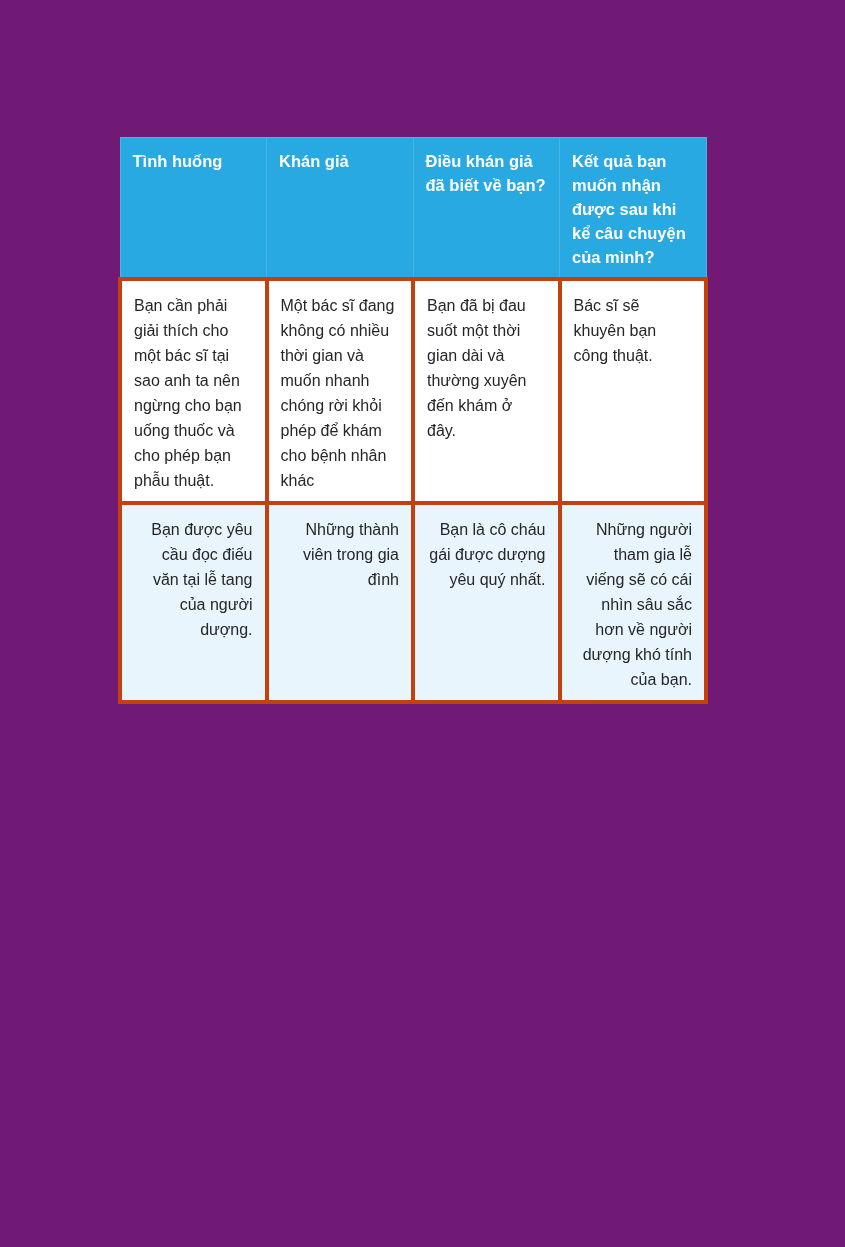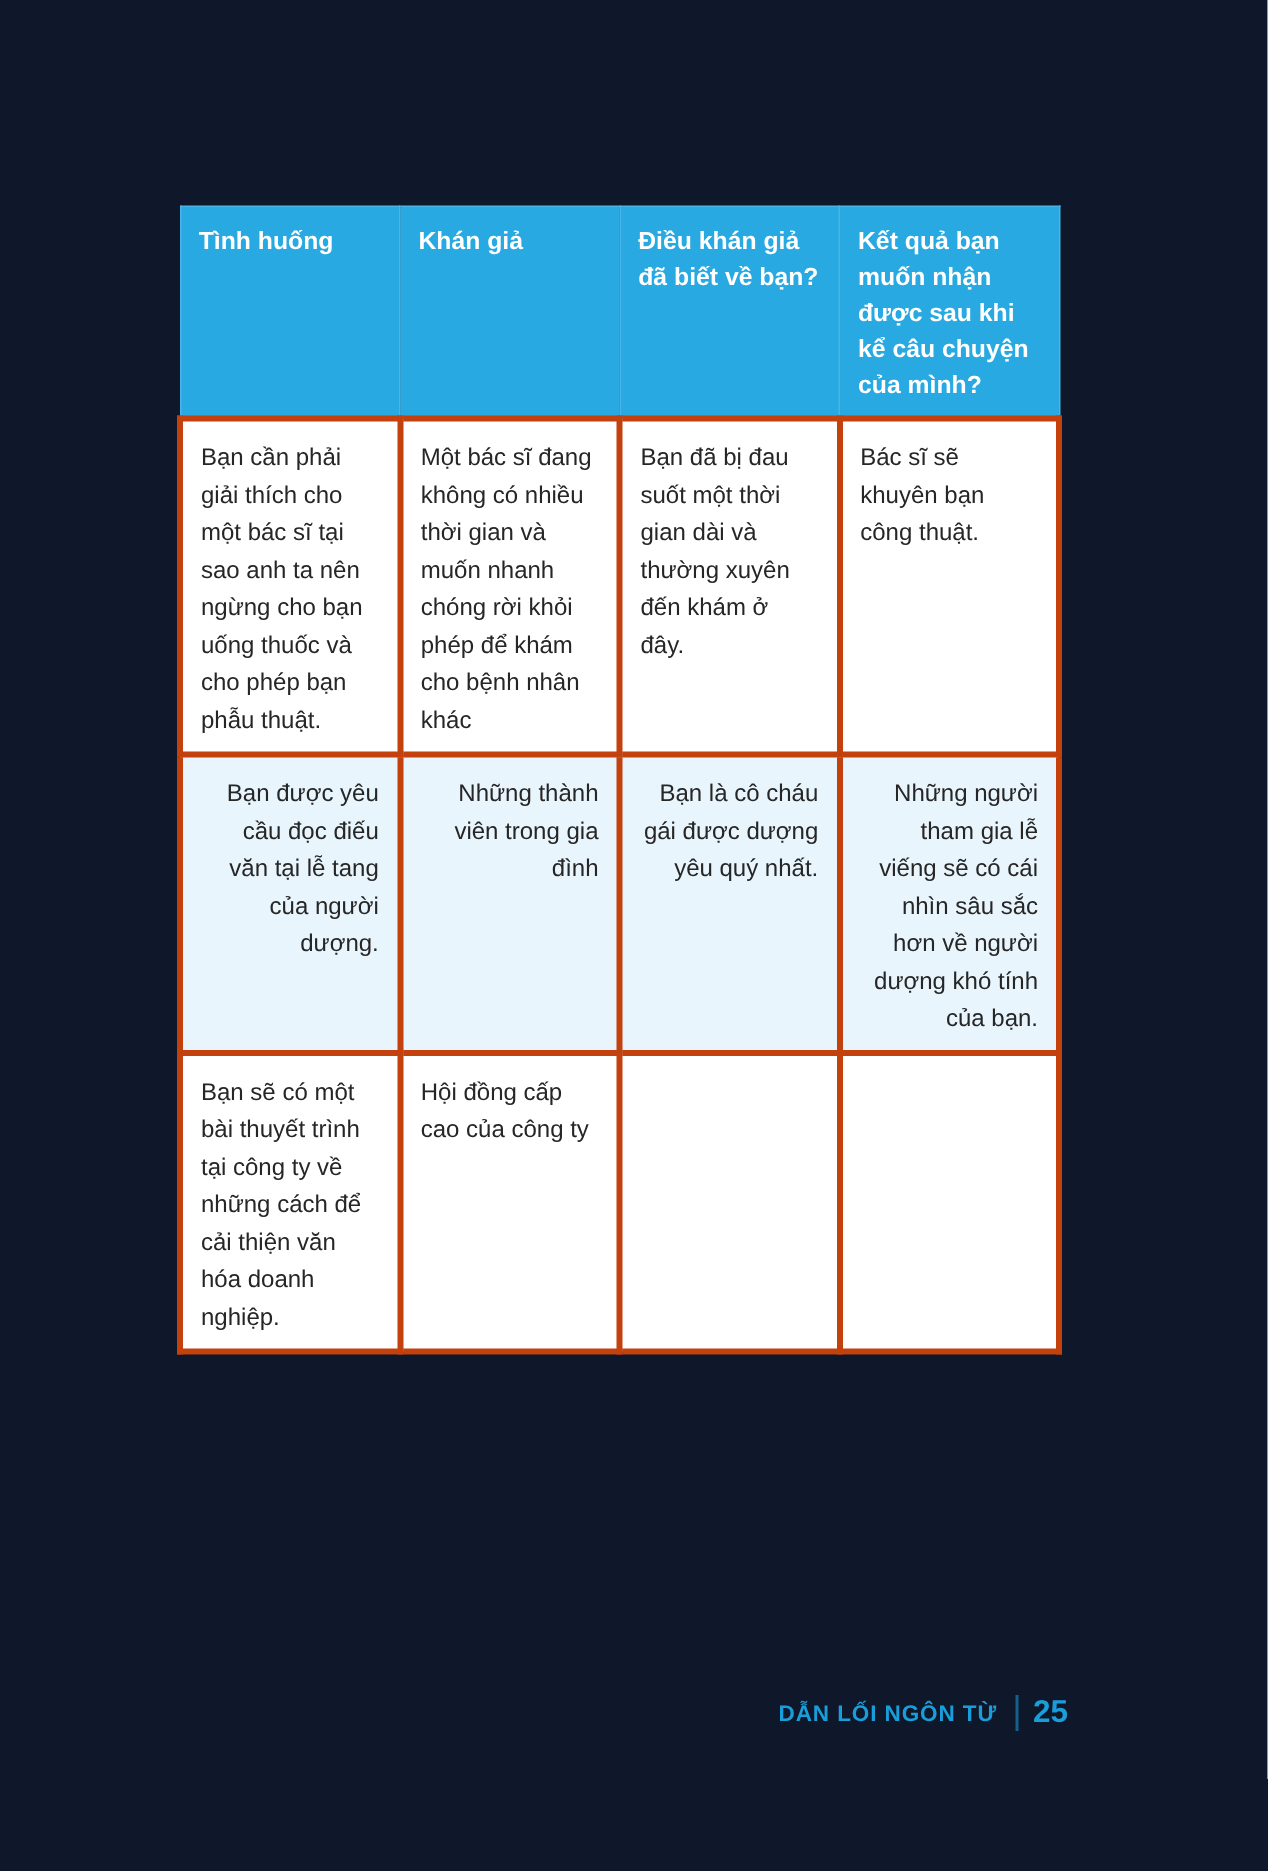--- a/index.html
+++ b/index.html
@@ -4,21 +4,21 @@
 <style>
   html, body {
     margin: 0;
     padding: 0;
     background: #ffffff;
   }
   .page {
     position: relative;
     width: 845px;
     height: 1247px;
-    background: #0f172a;
+    background: #701a75;
     font-family: "Liberation Sans", sans-serif;
     color: #2b2b2b;
     overflow: hidden;
   }
 
   table.audience-table {
     position: absolute;
     left: 118px;
     top: 137px;
     width: 590px;
@@ -112,28 +112,17 @@
         <td>Một bác sĩ đang không có nhiều thời gian và muốn nhanh chóng rời khỏi phép để khám cho bệnh nhân khác</td>
         <td>Bạn đã bị đau suốt một thời gian dài và thường xuyên đến khám ở đây.</td>
         <td>Bác sĩ sẽ khuyên bạn công thuật.</td>
       </tr>
       <tr class="body-row-1 row-alt">
         <td>Bạn được yêu cầu đọc điếu văn tại lễ tang của người dượng.</td>
         <td>Những thành viên trong gia đình</td>
         <td>Bạn là cô cháu gái được dượng yêu quý nhất.</td>
         <td>Những người tham gia lễ viếng sẽ có cái nhìn sâu sắc hơn về người dượng khó tính của bạn.</td>
       </tr>
-      <tr class="body-row-2">
-        <td>Bạn sẽ có một bài thuyết trình tại công ty về những cách để cải thiện văn hóa doanh nghiệp.</td>
-        <td>Hội đồng cấp cao của công ty</td>
-        <td></td>
-        <td></td>
-      </tr>
     </tbody>
   </table>
 
-  <div class="footer">
-    <span class="book-title">DẪN LỐI NGÔN TỪ</span>
-    <span class="sep"></span>
-    <span class="page-number">25</span>
-  </div>
 
 </div>
 
 </body></html>

